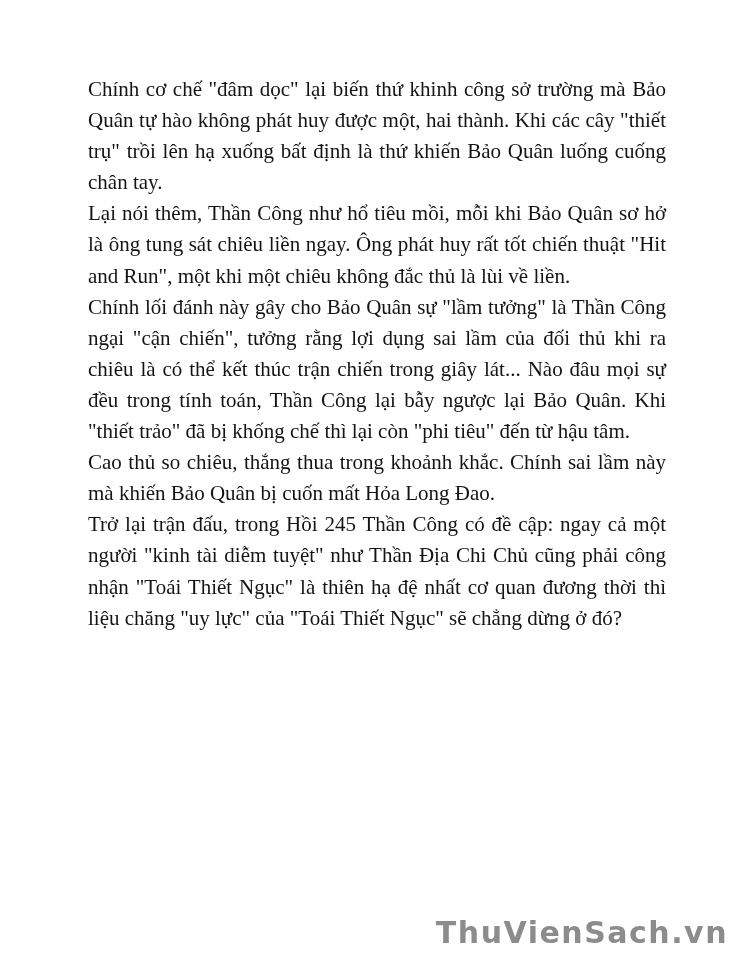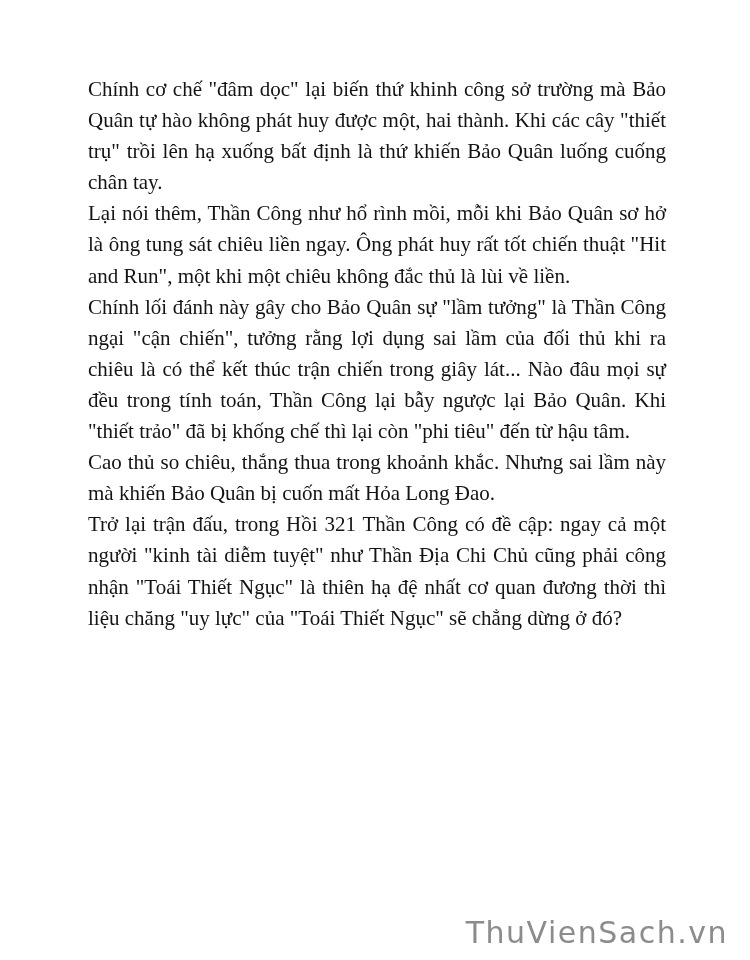--- a/index.html
+++ b/index.html
@@ -27,32 +27,32 @@
   }
   .content p {
     margin: 0;
     padding: 0;
   }
   .watermark {
     position: absolute;
     right: 22px;
     bottom: 10px;
     font-family: "DejaVu Sans", sans-serif;
-    font-weight: 400;
+    font-weight: 700;
     font-size: 30px;
     letter-spacing: 1.5px;
     color: #8c8c8c;
     user-select: none;
   }
 </style>
 </head>
 <body>
 
 <div class="page">
   <div class="content">
     <p>Chính cơ chế "đâm dọc" lại biến thứ khinh công sở trường mà Bảo Quân tự hào không phát huy được một, hai thành. Khi các cây "thiết trụ" trồi lên hạ xuống bất định là thứ khiến Bảo Quân luống cuống chân tay.</p>
-    <p>Lại nói thêm, Thần Công như hổ rình mồi, mỗi khi Bảo Quân sơ hở là ông tung sát chiêu liền ngay. Ông phát huy rất tốt chiến thuật "Hit and Run", một khi một chiêu không đắc thủ là lùi về liền.</p>
+    <p>Lại nói thêm, Thần Công như hổ tiêu mồi, mỗi khi Bảo Quân sơ hở là ông tung sát chiêu liền ngay. Ông phát huy rất tốt chiến thuật "Hit and Run", một khi một chiêu không đắc thủ là lùi về liền.</p>
     <p>Chính lối đánh này gây cho Bảo Quân sự "lầm tưởng" là Thần Công ngại "cận chiến", tưởng rằng lợi dụng sai lầm của đối thủ khi ra chiêu là có thể kết thúc trận chiến trong giây lát... Nào đâu mọi sự đều trong tính toán, Thần Công lại bẫy ngược lại Bảo Quân. Khi "thiết trảo" đã bị khống chế thì lại còn "phi tiêu" đến từ hậu tâm.</p>
-    <p>Cao thủ so chiêu, thắng thua trong khoảnh khắc. Nhưng sai lầm này mà khiến Bảo Quân bị cuốn mất Hỏa Long Đao.</p>
-    <p>Trở lại trận đấu, trong Hồi 321 Thần Công có đề cập: ngay cả một người "kinh tài diễm tuyệt" như Thần Địa Chi Chủ cũng phải công nhận "Toái Thiết Ngục" là thiên hạ đệ nhất cơ quan đương thời thì liệu chăng "uy lực" của "Toái Thiết Ngục" sẽ chẳng dừng ở đó?</p>
+    <p>Cao thủ so chiêu, thắng thua trong khoảnh khắc. Chính sai lầm này mà khiến Bảo Quân bị cuốn mất Hỏa Long Đao.</p>
+    <p>Trở lại trận đấu, trong Hồi 245 Thần Công có đề cập: ngay cả một người "kinh tài diễm tuyệt" như Thần Địa Chi Chủ cũng phải công nhận "Toái Thiết Ngục" là thiên hạ đệ nhất cơ quan đương thời thì liệu chăng "uy lực" của "Toái Thiết Ngục" sẽ chẳng dừng ở đó?</p>
   </div>
   <div class="watermark">ThuVienSach.vn</div>
 </div>
 
 </body></html>

